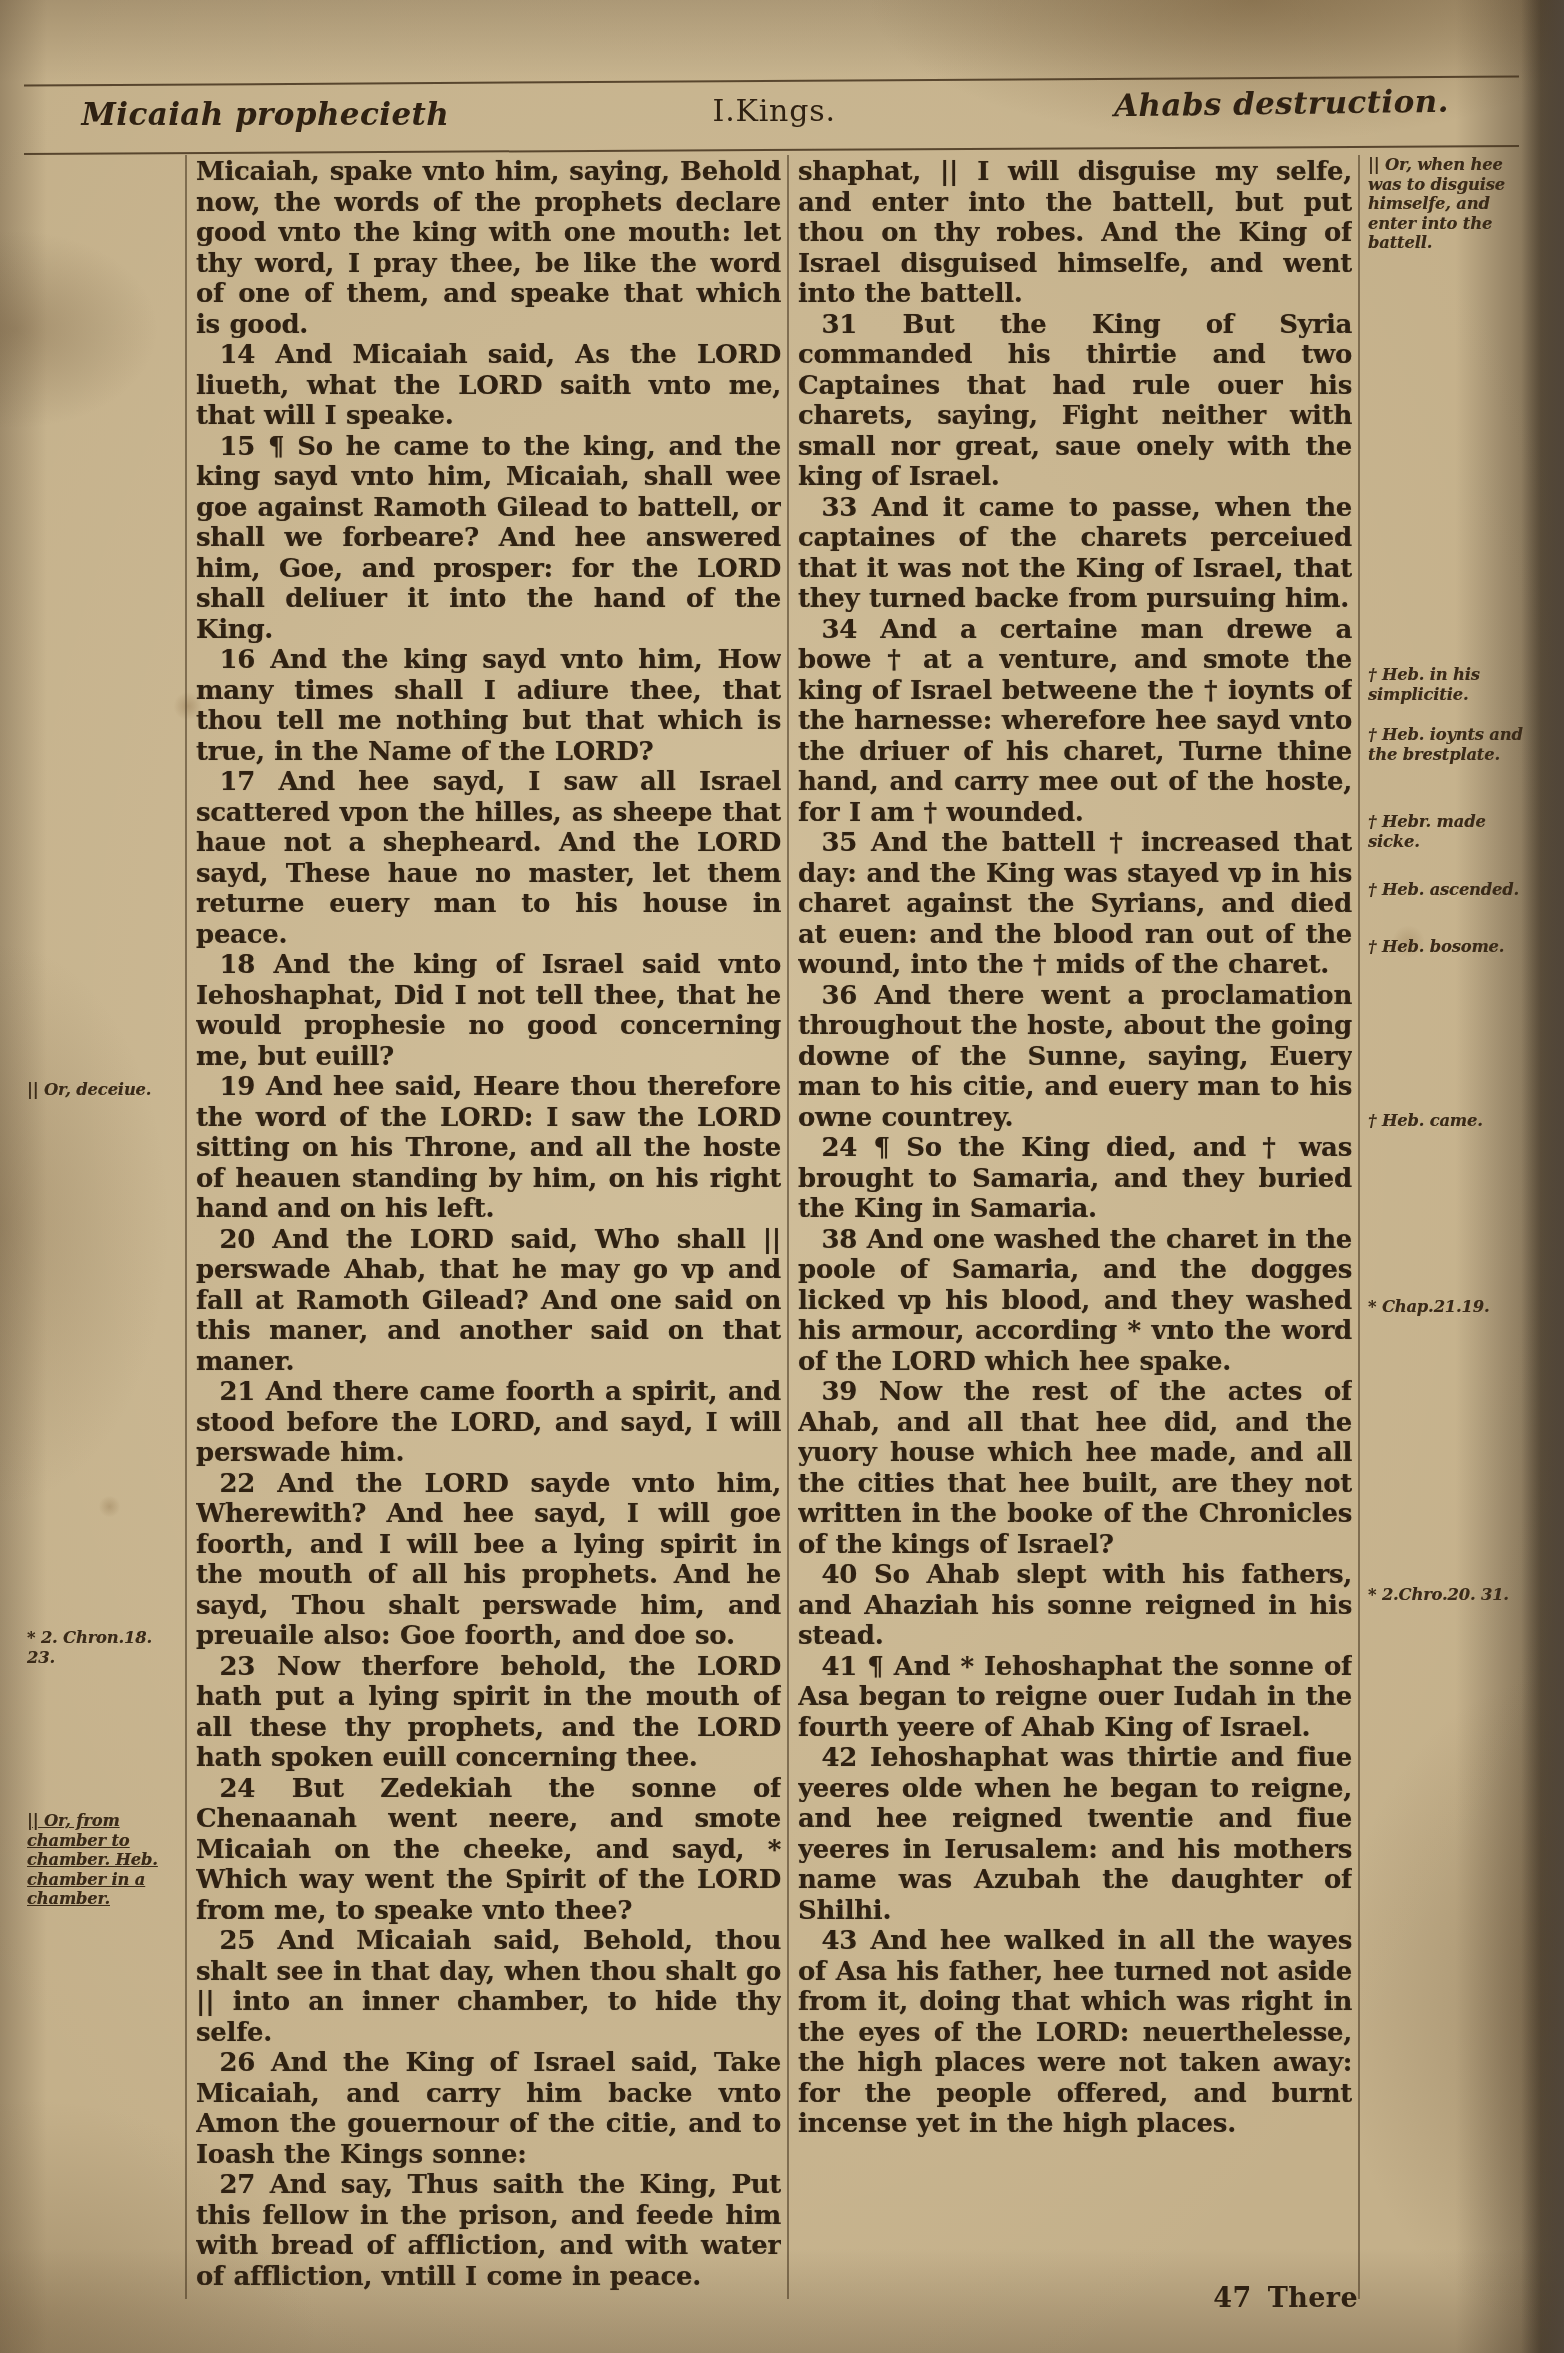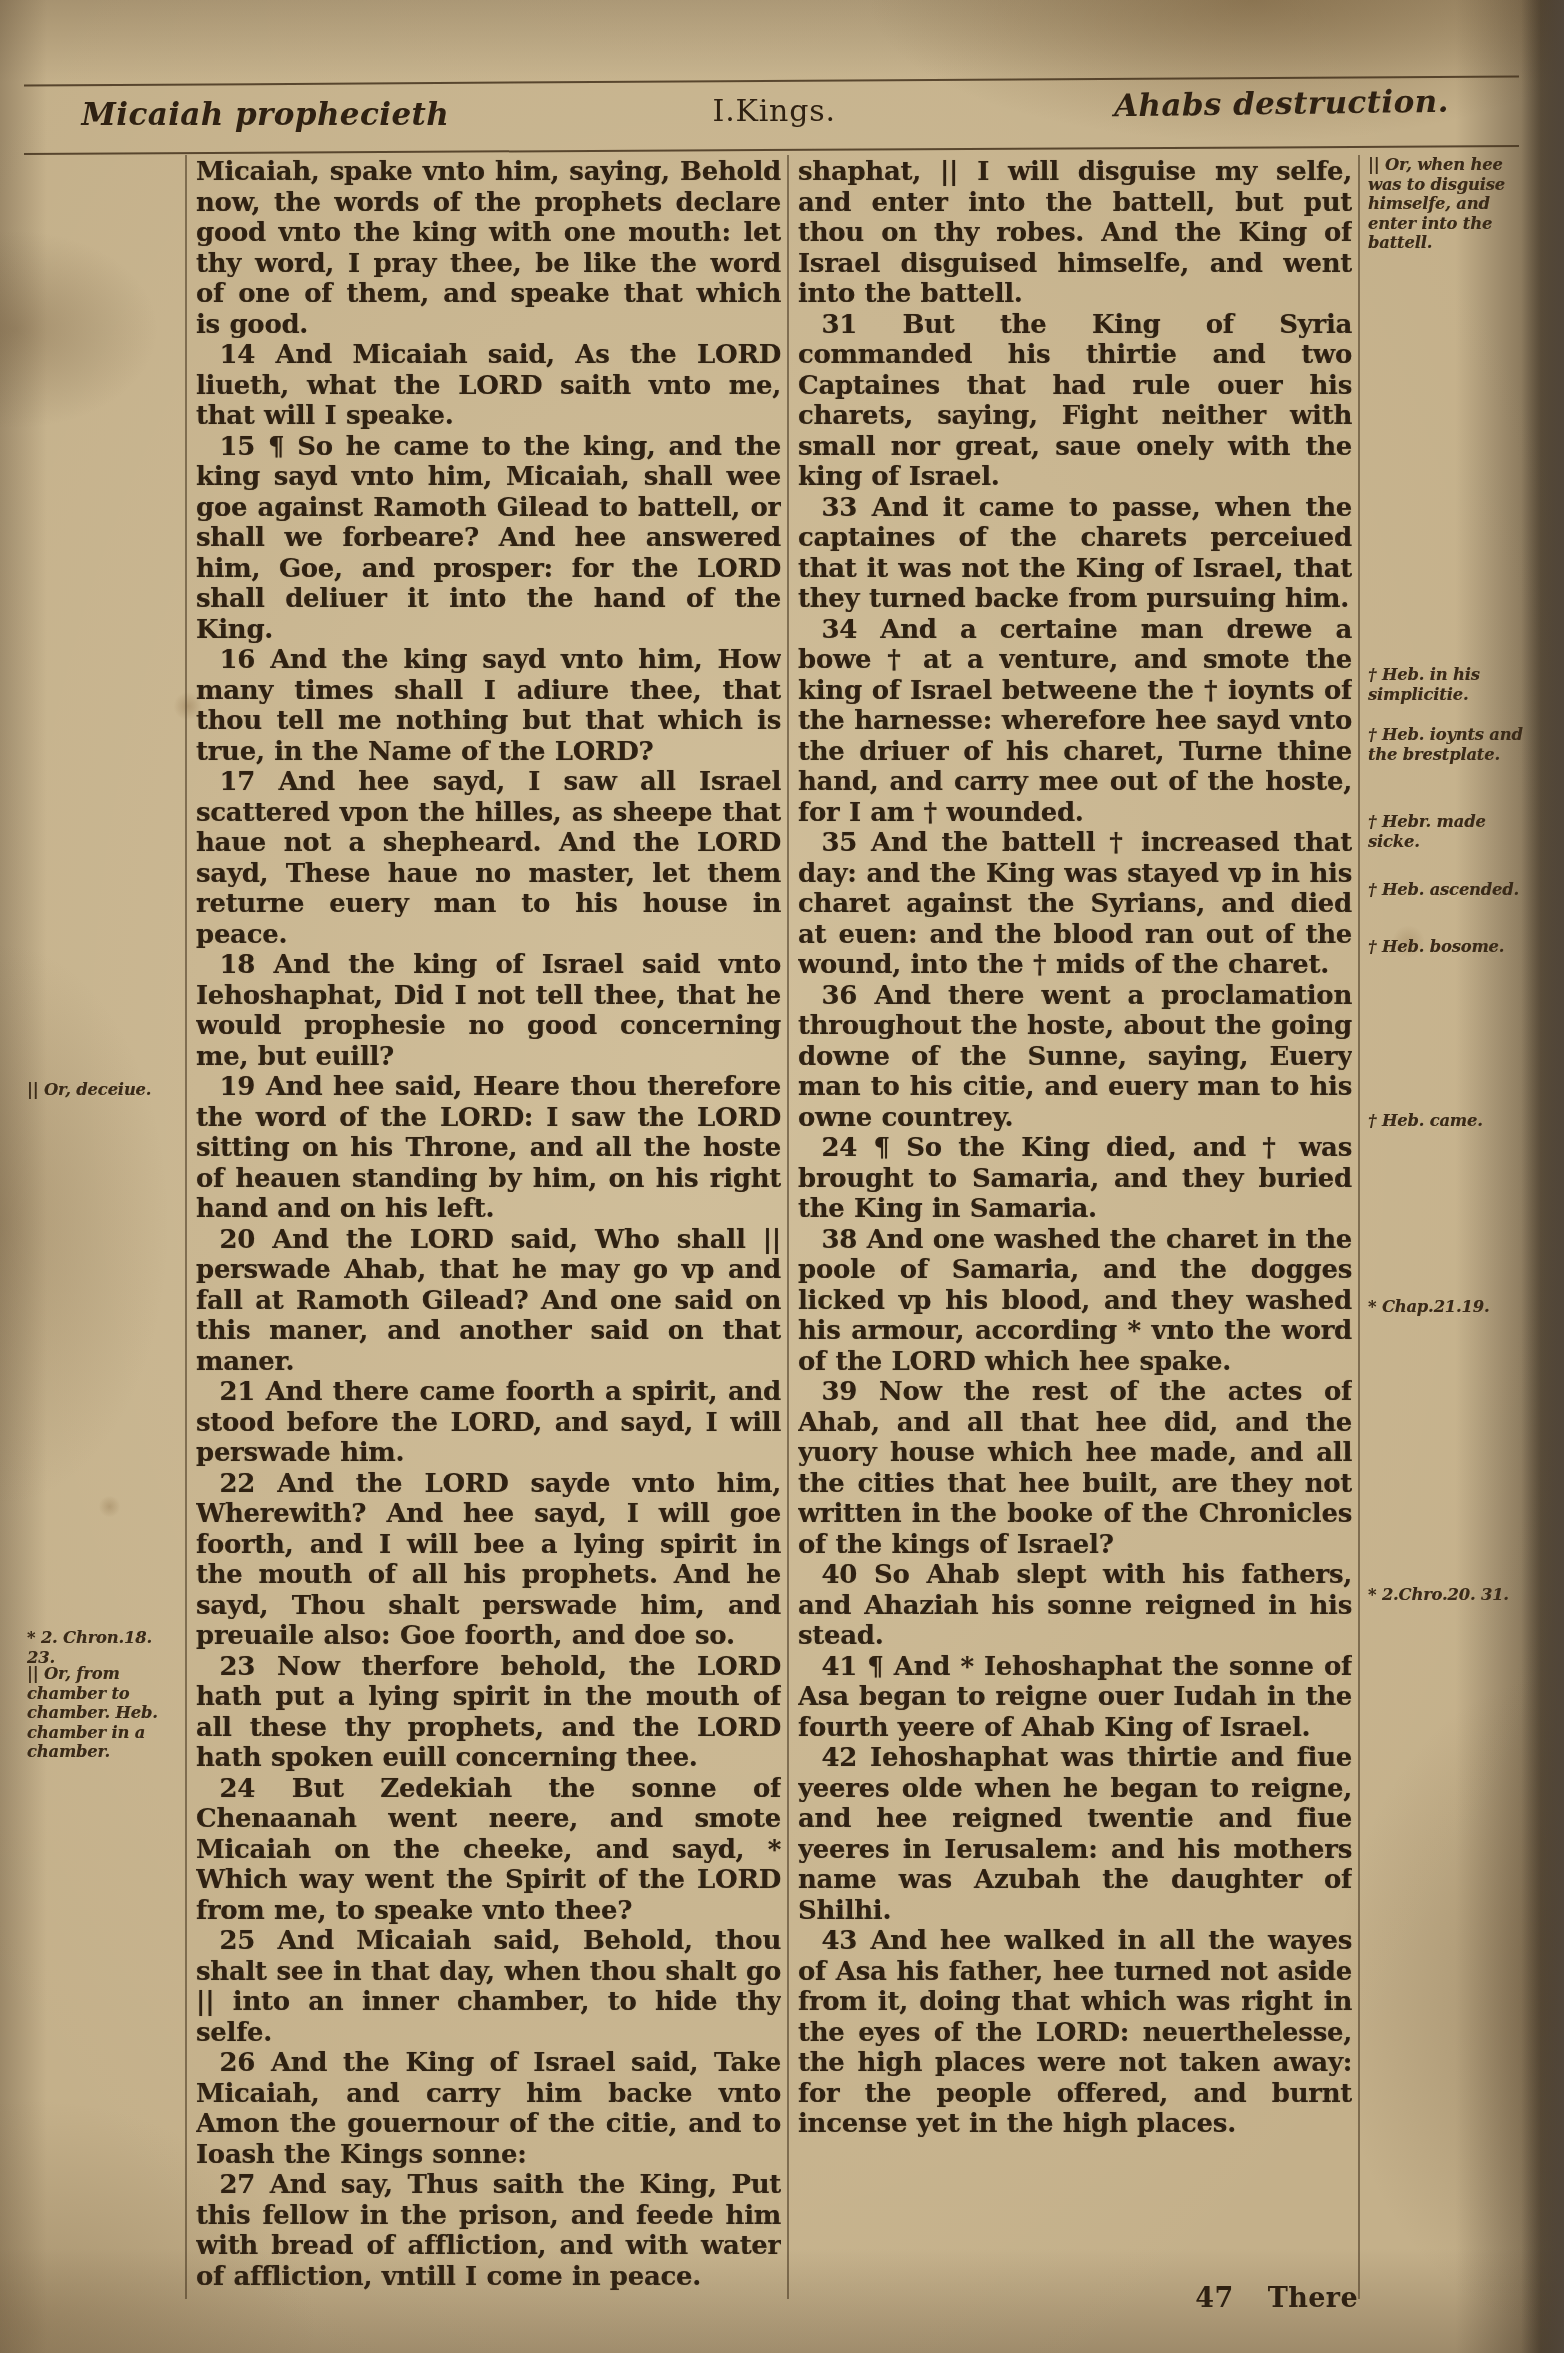--- a/index.html
+++ b/index.html
@@ -74,21 +74,21 @@
     letter-spacing:-0.2px;
     text-shadow:0 0 0.5px rgba(47,33,18,.4);
   }
 
   
   .page-footer{
     position:absolute;top:2282px;left:1095px;width:263px;
     text-align:right;color:var(--ink,#2f2112);
     font-size:27px;font-weight:700;letter-spacing:0.4px;
   }
-  .catchword{margin-left:34px;font-style:normal;}
+  .catchword{margin-left:16px;font-style:normal;}
 </style>
 </head>
 <body>
 
 <div class="page">
 
   <div class="rule-h rule-top"></div>
 
   <header class="running-head">
     <span class="head-left">Micaiah prophecieth</span>
@@ -98,21 +98,21 @@
 
   <div class="rule-h rule-head"></div>
 
   <div class="rule-v rule-v-left"></div>
   <div class="rule-v rule-v-mid"></div>
   <div class="rule-v rule-v-right"></div>
 
   <aside class="margin-col margin-col-left" id="margin-left">
       <div class="margin-note" style="top: 925px;">|| Or, deceiue.</div>
       <div class="margin-note" style="top: 1473px;">* 2. Chron.18. 23.</div>
-      <div class="margin-note" style="top: 1509px;">|| Or, from chamber to chamber. Heb. chamber in a chamber.</div>
+      <div class="margin-note" style="top: 1656px; text-decoration: underline;">|| Or, from chamber to chamber. Heb. chamber in a chamber.</div>
     </aside>
 
   <section class="column column-left" id="col-left">
       <p class="verse cont">Micaiah, spake vnto him, saying, Behold now, the words of the prophets declare good vnto the king with one mouth: let thy word, I pray thee, be like the word of one of them, and speake that which is good.</p>
       <p class="verse"><span class="vnum">14 </span>And Micaiah said, As the LORD liueth, what the LORD saith vnto me, that will I speake.</p>
       <p class="verse"><span class="vnum">15 </span>¶ So he came to the king, and the king sayd vnto him, Micaiah, shall wee goe against Ramoth Gilead to battell, or shall we forbeare? And hee answered him, Goe, and prosper: for the LORD shall deliuer it into the hand of the King.</p>
       <p class="verse"><span class="vnum">16 </span>And the king sayd vnto him, How many times shall I adiure thee, that thou tell me nothing but that which is true, in the Name of the LORD?</p>
       <p class="verse"><span class="vnum">17 </span>And hee sayd, I saw all Israel scattered vpon the hilles, as sheepe that haue not a shepheard. And the LORD sayd, These haue no master, let them returne euery man to his house in peace.</p>
       <p class="verse"><span class="vnum">18 </span>And the king of Israel said vnto Iehoshaphat, Did I not tell thee, that he would prophesie no good concerning me, but euill?</p>
       <p class="verse"><span class="vnum">19 </span>And hee said, Heare thou therefore the word of the LORD: I saw the LORD sitting on his Throne, and all the hoste of heauen standing by him, on his right hand and on his left.</p>

